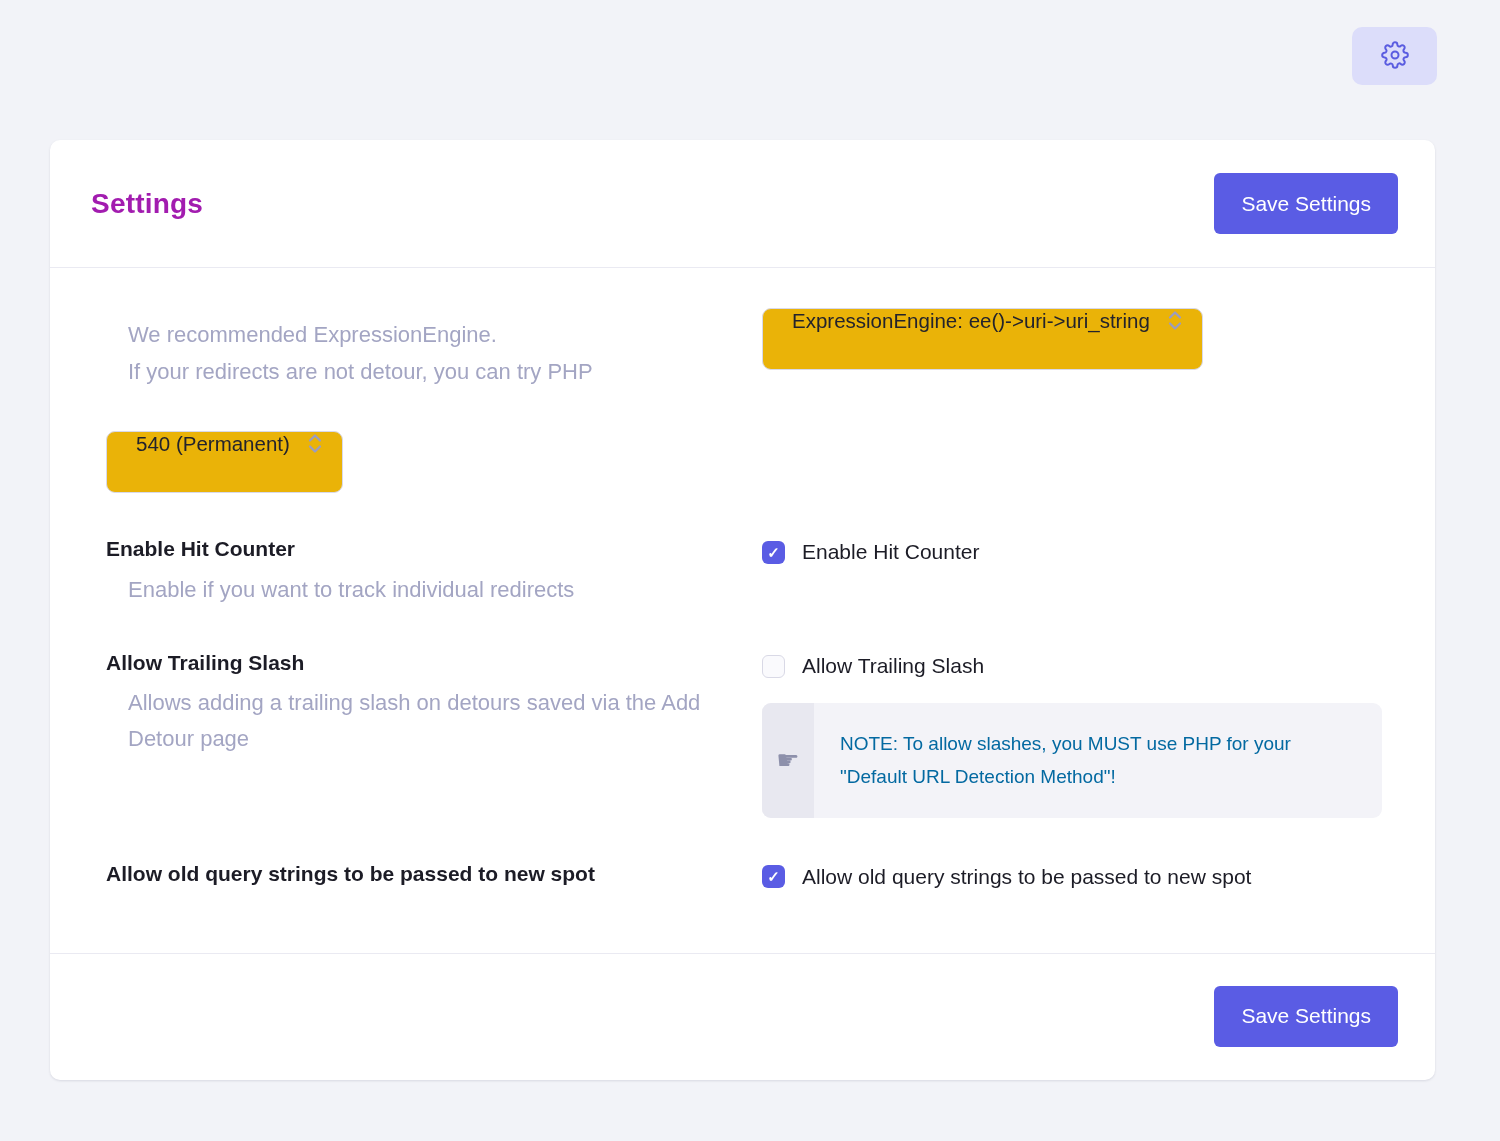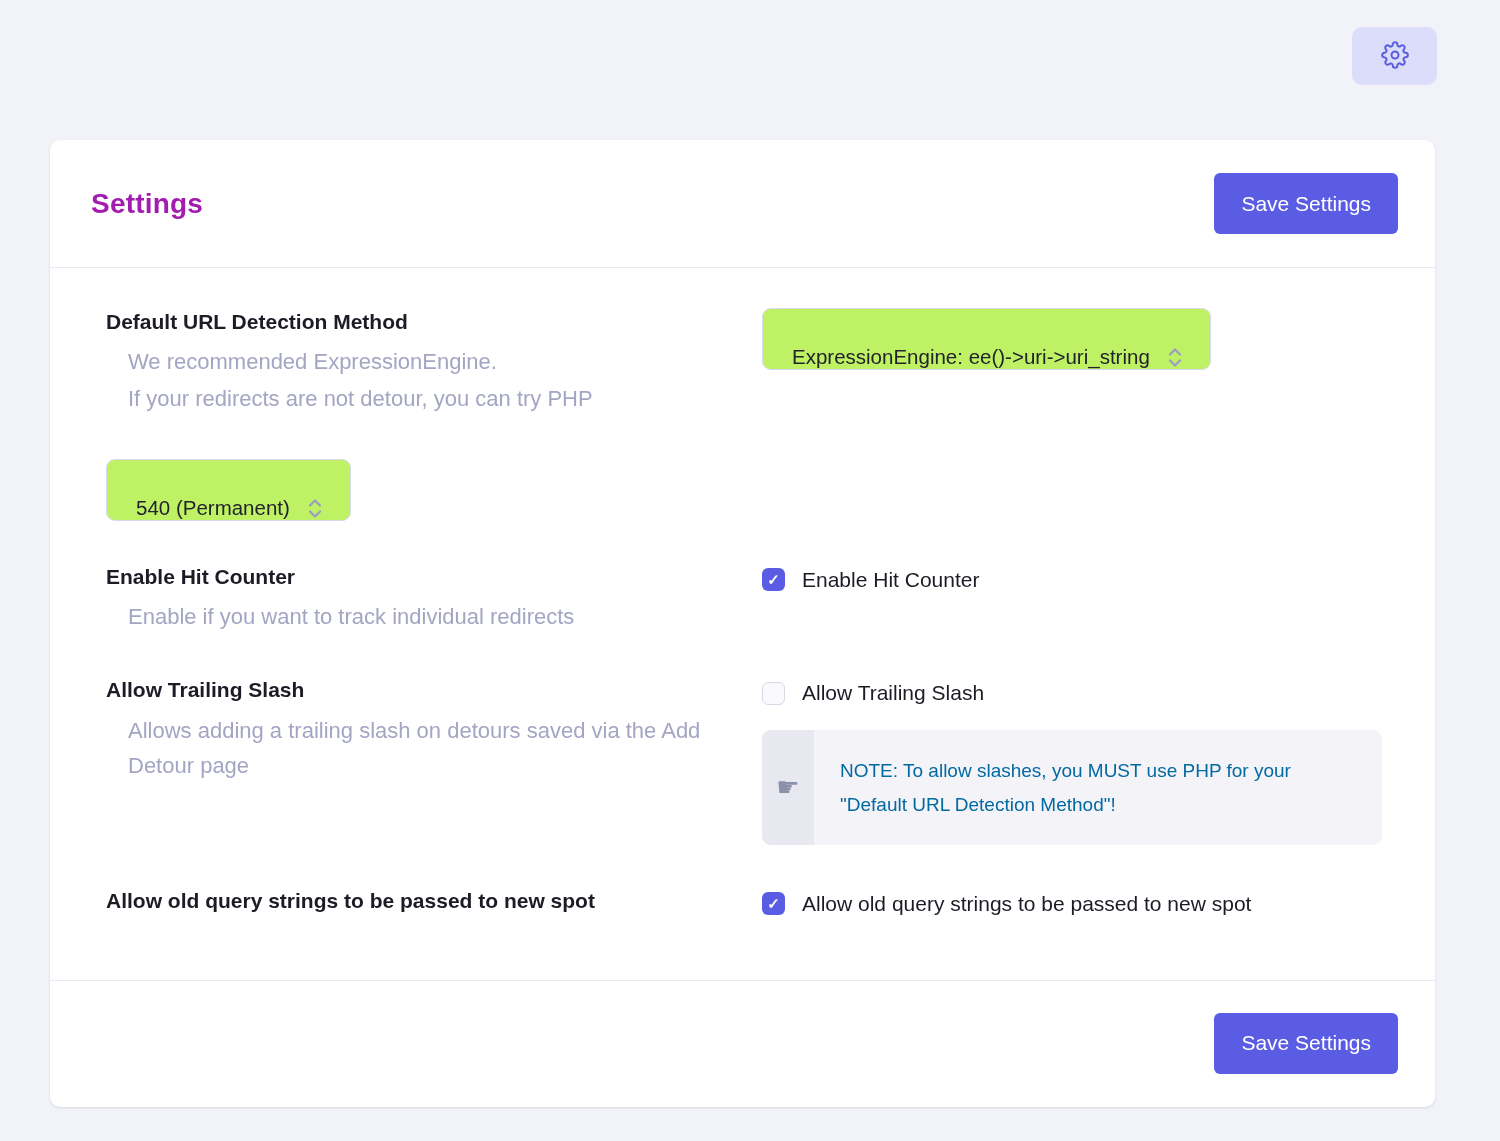--- a/index.html
+++ b/index.html
@@ -47,23 +47,23 @@
   .row + .row { margin-top:42px; }
   .row-left { width:656px; flex:0 0 656px; padding-right:30px; }
   .row-right { flex:1; }
 
   .row-label { font-size:21px; font-weight:700; color:#1c1c26; line-height:1.3; }
   .row-desc { font-size:22px; color:#a3a5c3; margin-top:9px; line-height:1.62; max-width:600px;margin-left:22px; }
   .row-desc + .row-desc { margin-top:1px; }
 
   
   .select {
-    display:inline-flex; align-items:flex-end; gap:17px;
-    height:62px; padding:0 27px 0 29px;
-    border:1px solid #d8d9ea; border-radius:9px; background:#bef264;
+    display:inline-flex; align-items:flex-start; gap:17px;
+    height:62px; padding:0 19px 0 29px;
+    border:1px solid #d8d9ea; border-radius:9px; background:#eab308;
     font-size:20.5px; color:#23232c; cursor:pointer;
   }
   .select .chevrons { display:flex; }
 
   
   .check-line { display:flex; align-items:center; gap:17px; margin-top:5px; }
   .checkbox {
     width:23px; height:23px; border-radius:6px; flex:0 0 23px;
     display:flex; align-items:center; justify-content:center; cursor:pointer;
   }
@@ -108,21 +108,20 @@
 
   <div class="card-header">
     <div class="card-title">Settings</div>
     <button class="btn-primary">Save Settings</button>
   </div>
 
   <div class="card-body">
 
     <div class="row">
       <div class="row-left">
-        <div class="row-label">Default URL Detection Method</div>
         <div class="row-desc">We recommended ExpressionEngine.</div>
         <div class="row-desc">If your redirects are not detour, you can try PHP</div>
       </div>
       <div class="row-right">
         <div class="select">
           <span>ExpressionEngine: ee()-&gt;uri-&gt;uri_string</span>
           <span class="chevrons">
             <svg width="16" height="23" viewBox="0 0 16 23" fill="none" stroke="#9a9cc2" stroke-width="2.2" stroke-linecap="round" stroke-linejoin="round">
               <polyline points="3,8.5 8,3.5 13,8.5"></polyline>
               <polyline points="3,14.5 8,19.5 13,14.5"></polyline>

